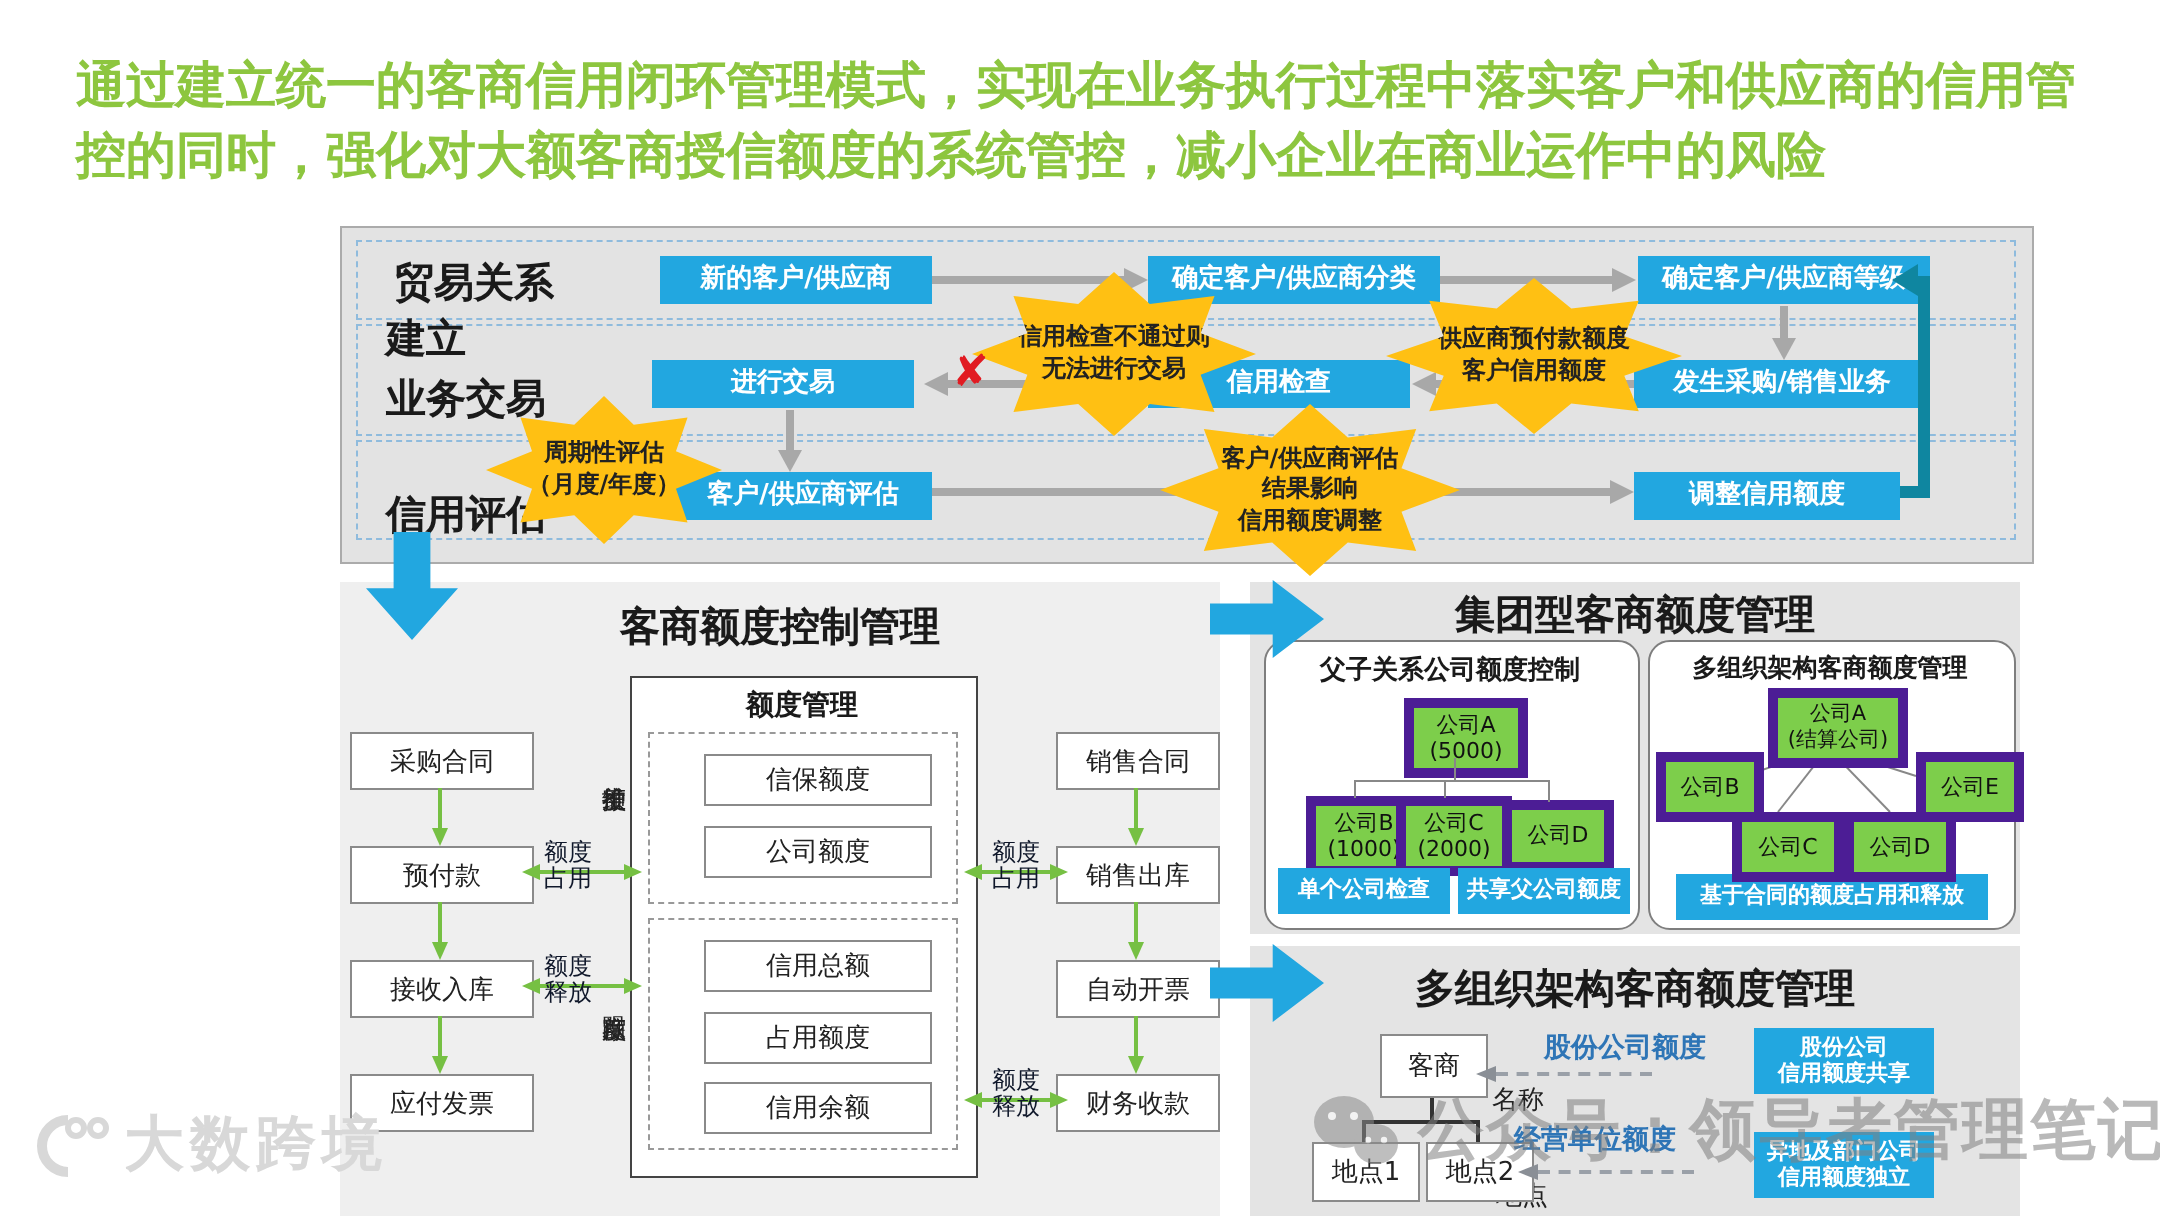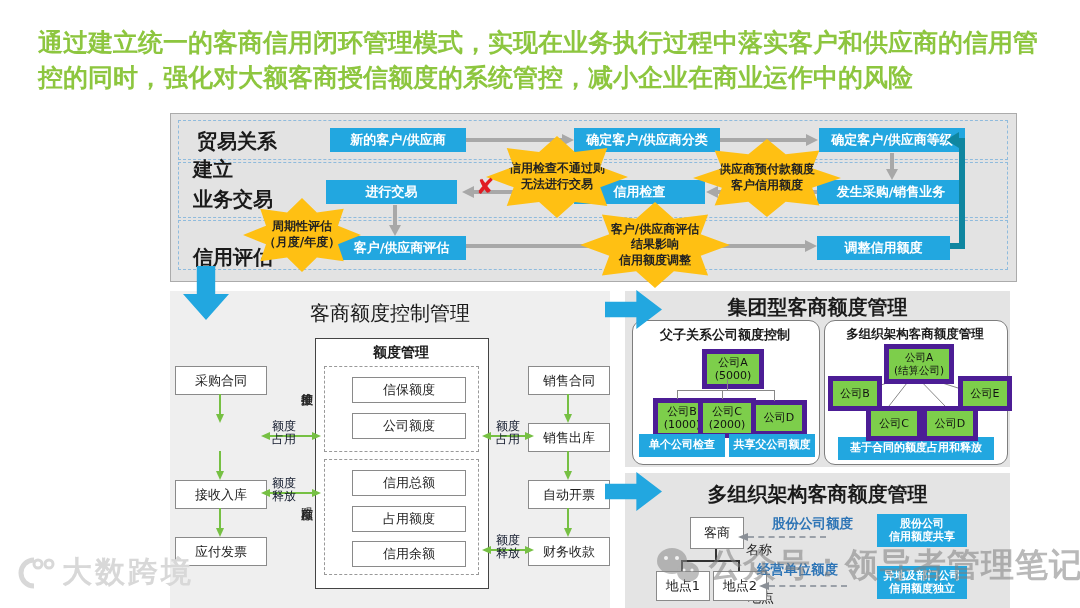--- a/index.html
+++ b/index.html
@@ -108,33 +108,34 @@
   <div class="abs burst ctr pre" style="left:580px;top:202px;width:150px;height:86px;">客户/供应商评估
 结果影响
 信用额度调整</div>
   <div class="abs fail-x" style="left:476px;top:176px;">✘</div>
 
   <div class="abs big-down" style="left:183px;top:266px;width:46px;height:54px;"></div>
   <div class="abs big-right" style="left:605px;top:290px;width:57px;height:39px;"></div>
   <div class="abs big-right" style="left:605px;top:472px;width:57px;height:39px;"></div>
 
   <div class="abs panel-light" style="left:170px;top:291px;width:440px;height:317px;"></div>
-  <div class="abs" style="left:170px;top:300px;width:440px;text-align:center;font-size:20px;font-weight:normal;">客商额度控制管理</div>
+  <div class="abs" style="left:170px;top:300px;width:440px;text-align:center;font-size:20px;font-weight:bold;">客商额度控制管理</div>
 
   <div class="abs" style="left:315px;top:338px;width:172px;height:249px;background:#fff;border:1.5px solid #444;z-index:1;"></div>
   <div class="abs" style="left:315px;top:344px;width:172px;text-align:center;font-size:14px;font-weight:bold;z-index:2;">额度管理</div>
   <div class="abs" style="left:324px;top:366px;width:153px;height:84px;border:1px dashed #999;z-index:1;"></div>
   <div class="abs whitebox ctr" style="left:352px;top:377px;width:112px;height:24px;z-index:2;">信保额度</div>
   <div class="abs whitebox ctr" style="left:352px;top:413px;width:112px;height:24px;z-index:2;">公司额度</div>
   <div class="abs" style="left:324px;top:459px;width:153px;height:114px;border:1px dashed #999;z-index:1;"></div>
   <div class="abs whitebox ctr" style="left:352px;top:470px;width:112px;height:24px;z-index:2;">信用总额</div>
   <div class="abs whitebox ctr" style="left:352px;top:506px;width:112px;height:24px;z-index:2;">占用额度</div>
   <div class="abs whitebox ctr" style="left:352px;top:541px;width:112px;height:24px;z-index:2;">信用余额</div>
 
   <div class="abs whitebox ctr" style="left:175px;top:366px;width:90px;height:27px;">采购合同</div>
+  <div class="abs whitebox ctr" style="left:175px;top:423px;width:90px;height:27px;">预付款</div>
   <div class="abs whitebox ctr" style="left:175px;top:480px;width:90px;height:27px;">接收入库</div>
   <div class="abs whitebox ctr" style="left:175px;top:537px;width:90px;height:27px;">应付发票</div>
   <div class="abs ga-v" style="left:219px;top:394px;height:21px;"></div>
   <div class="abs ga-v" style="left:219px;top:451px;height:21px;"></div>
   <div class="abs ga-v" style="left:219px;top:508px;height:21px;"></div>
 
   <div class="abs whitebox ctr" style="left:528px;top:366px;width:80px;height:27px;">销售合同</div>
   <div class="abs whitebox ctr" style="left:528px;top:423px;width:80px;height:27px;">销售出库</div>
   <div class="abs whitebox ctr" style="left:528px;top:480px;width:80px;height:27px;">自动开票</div>
   <div class="abs whitebox ctr" style="left:528px;top:537px;width:80px;height:27px;">财务收款</div>

